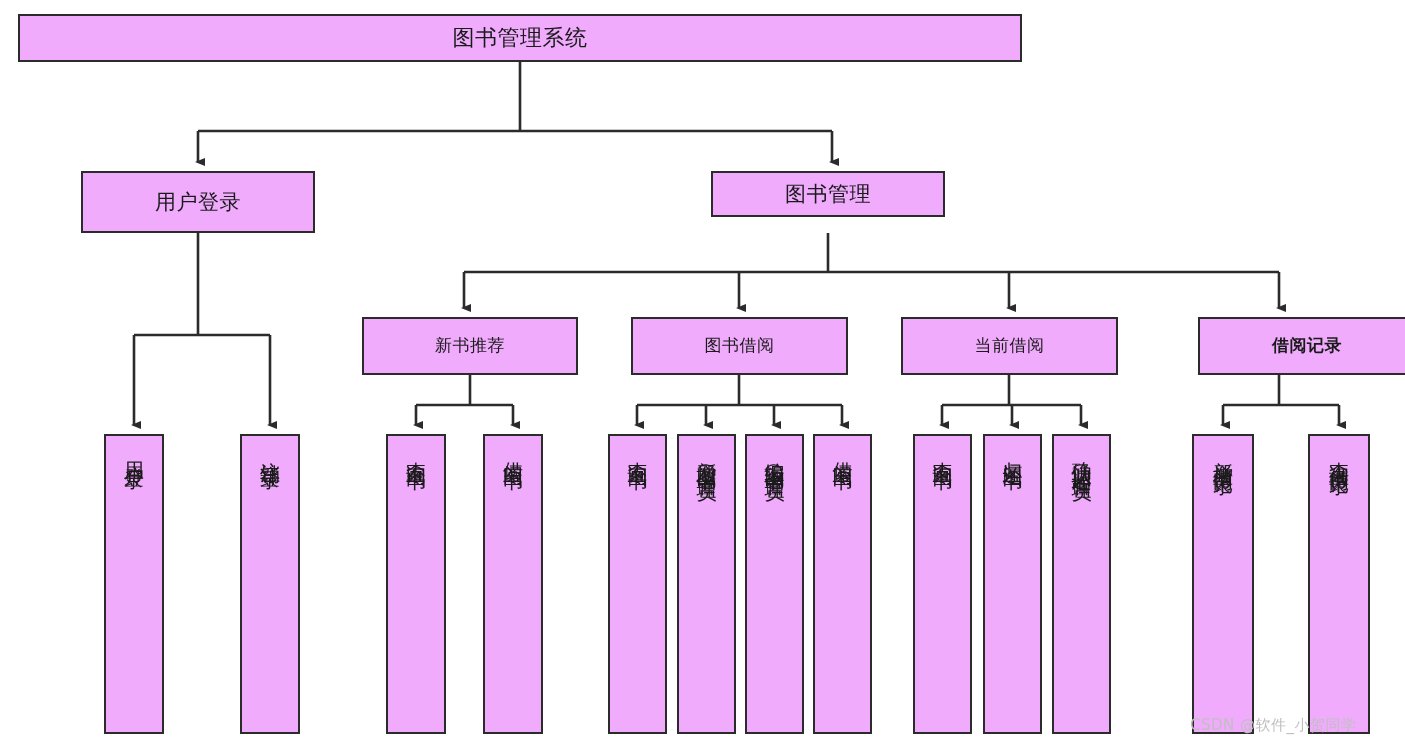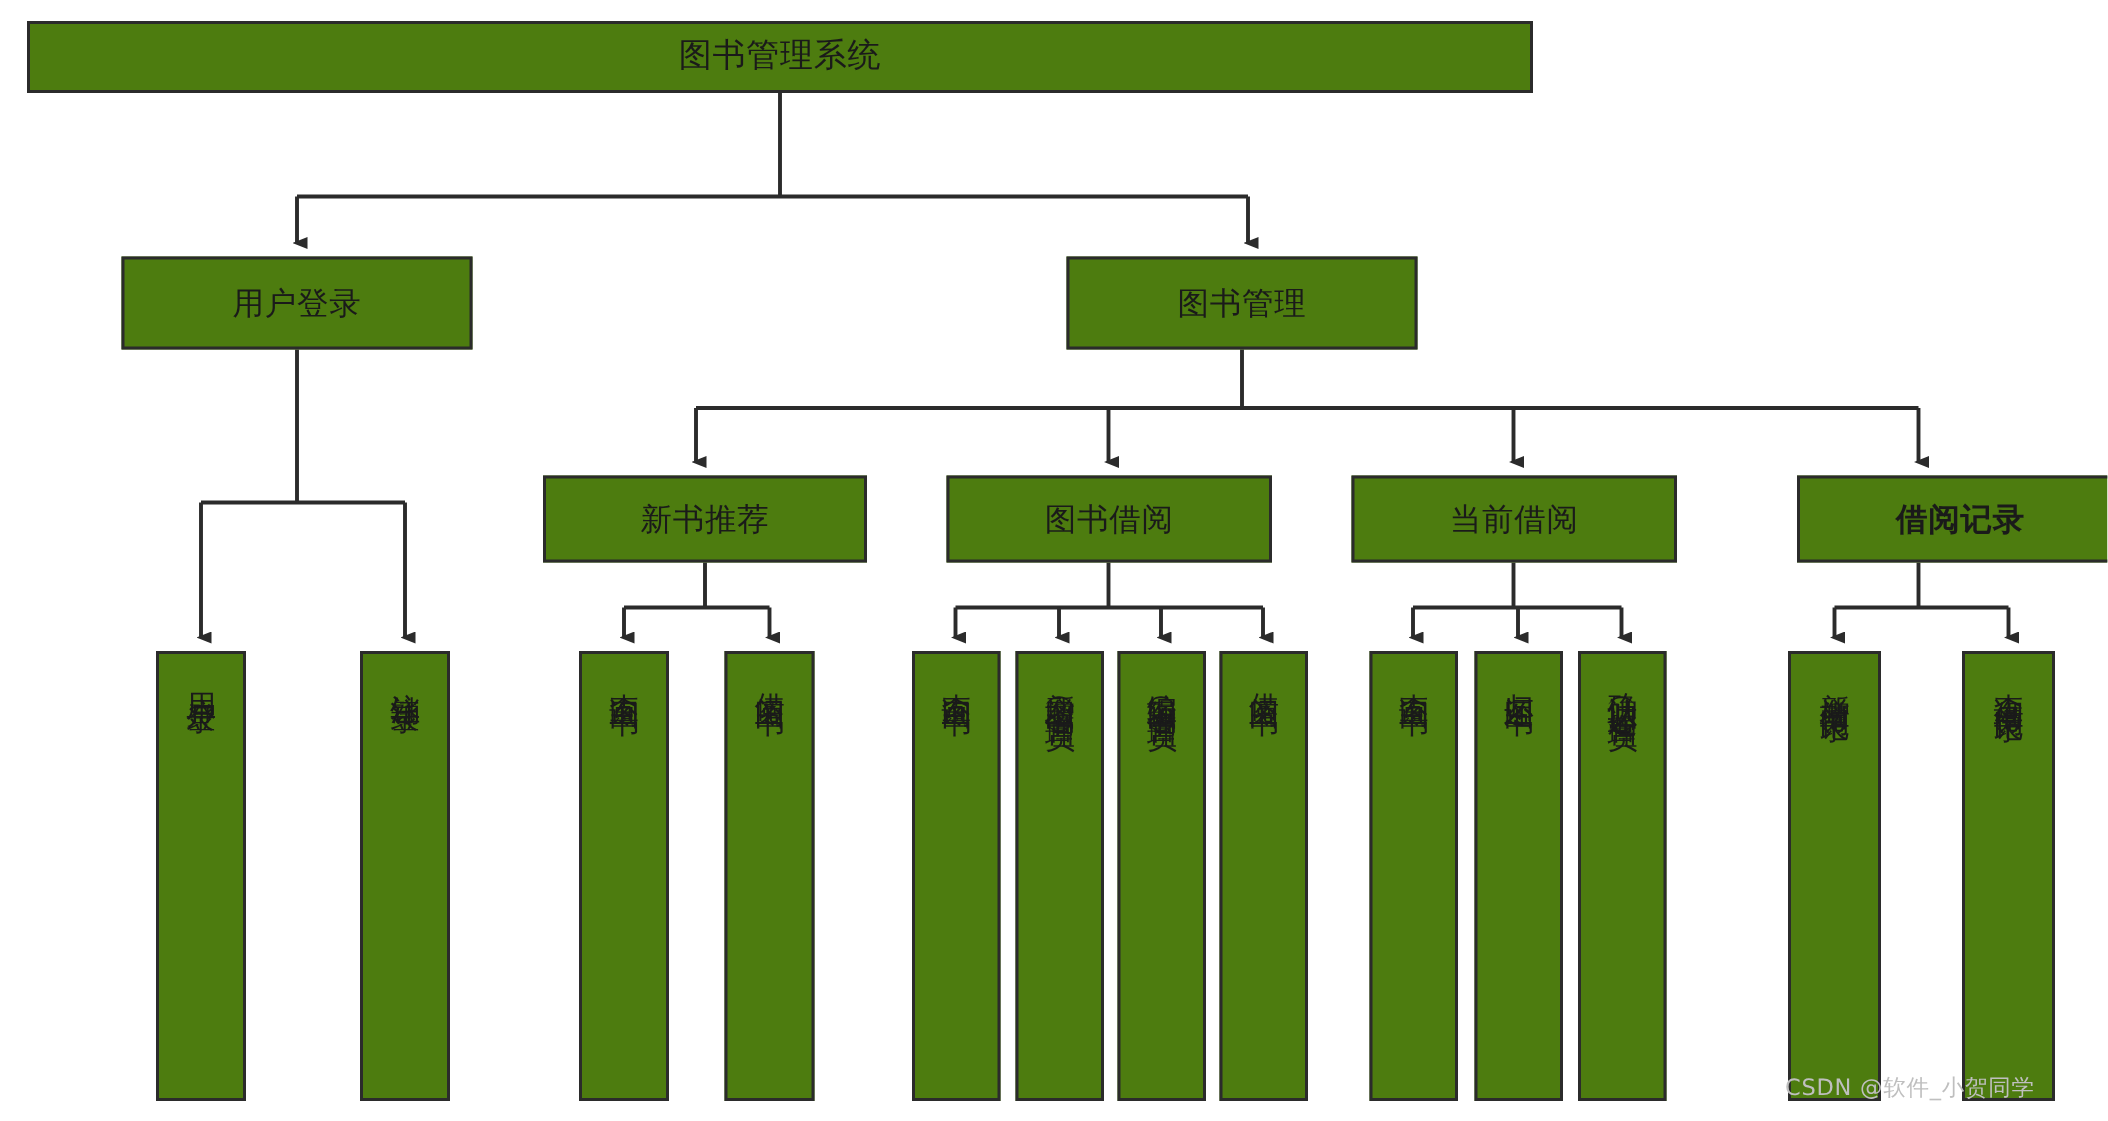--- a/index.html
+++ b/index.html
@@ -23,33 +23,33 @@
     left: 0;
     top: 0;
     width: 1405px;
     height: 747px;
     pointer-events: none;
   }
   .node {
     position: absolute;
     box-sizing: border-box;
     border: 2px solid #2b2b2b;
-    background: #4d7c0f;
+    background: #f0abfc;
     display: flex;
     align-items: center;
     justify-content: center;
     color: #1a1a1a;
     font-size: 21px;
     line-height: 1.05;
     letter-spacing: 0.5px;
     z-index: 2;
   }
   .node.root      { font-size: 22px; }
   .node.level1    { font-size: 21px; }
-  .node.level2    { font-size: 21px; }
+  .node.level2    { font-size: 17px; }
   .node.leaf {
     font-size: 20px;
     padding-top: 10px;
     align-items: flex-start;
     justify-content: center;
     border-width: 2px;
   }
   .vlabel {
     writing-mode: vertical-rl;
     text-orientation: upright;
@@ -128,21 +128,21 @@
     </g>
   </svg>
 
   <div class="node root" style="left: 18px; top: 14px; width: 1004px; height: 48px; border-color: rgb(43, 43, 43); color: rgb(26, 26, 26);">
     <span>图书管理系统</span>
   </div>
 
   <div class="node level1" style="left: 81px; top: 171px; width: 234px; height: 62px; border-color: rgb(43, 43, 43); color: rgb(26, 26, 26);">
     <span>用户登录</span>
   </div>
-  <div class="node level1" style="left: 711px; top: 171px; width: 234px; height: 62px; border-color: rgb(43, 43, 43); color: rgb(26, 26, 26);">
+  <div class="node level1" style="left: 711px; top: 171px; width: 234px; height: 46px; border-color: rgb(43, 43, 43); color: rgb(26, 26, 26);">
     <span>图书管理</span>
   </div>
 
   <div class="node level2" style="left: 362px; top: 317px; width: 216px; height: 58px; border-color: rgb(43, 43, 43); color: rgb(26, 26, 26);">
     <span>新书推荐</span>
   </div>
   <div class="node level2" style="left: 631px; top: 317px; width: 217px; height: 58px; border-color: rgb(43, 43, 43); color: rgb(26, 26, 26); align-items: center;">
     <span>图书借阅</span>
   </div>
   <div class="node level2" style="left: 901px; top: 317px; width: 217px; height: 58px; border-color: rgb(43, 43, 43); color: rgb(26, 26, 26);">

